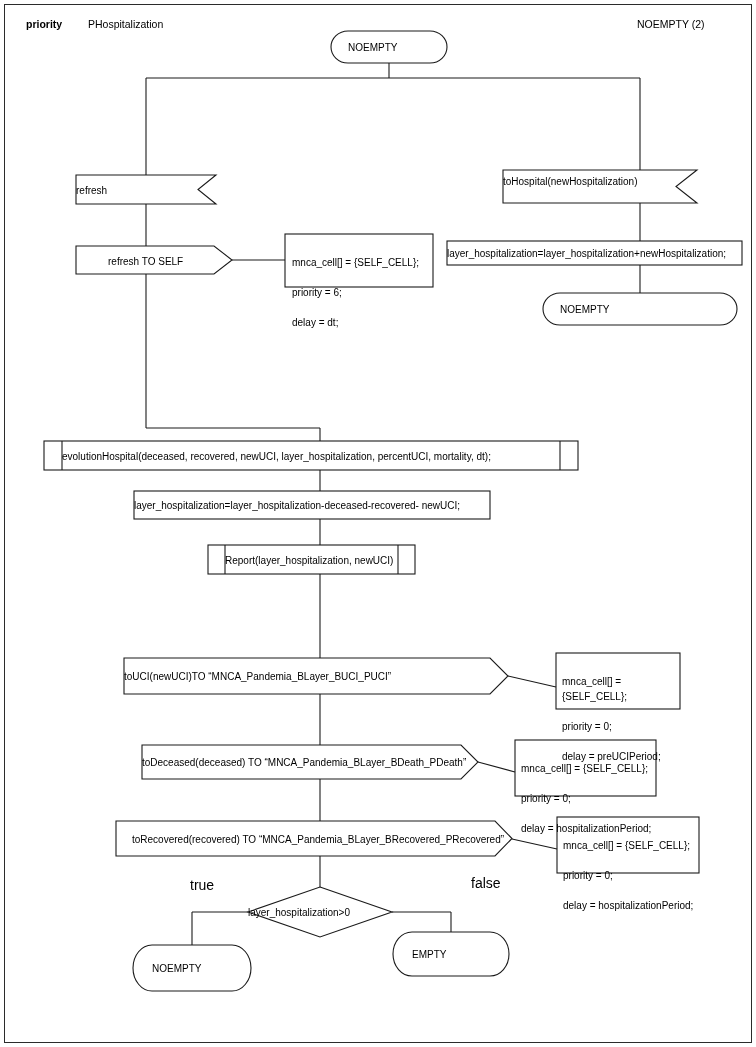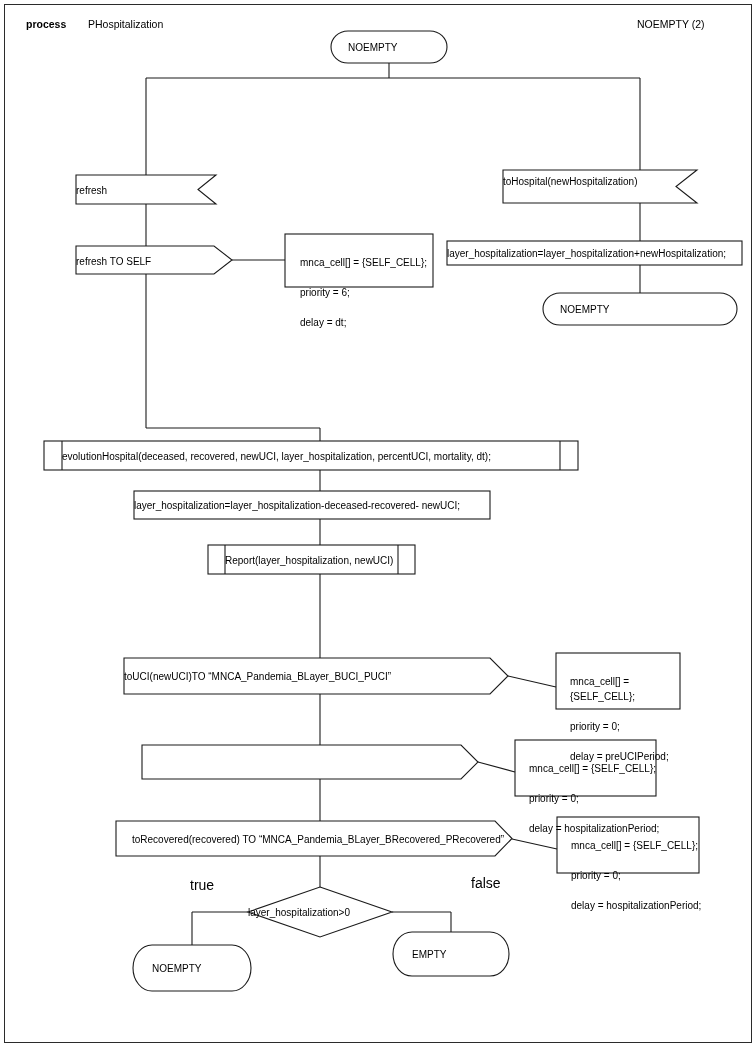--- a/index.html
+++ b/index.html
@@ -48,37 +48,36 @@
     color: #000;
     white-space: nowrap;
     text-align: left;
     line-height: 1.35;
     pointer-events: none;
   }
   .lbl.left {
     text-align: left;
     white-space: pre-line;
     line-height: 1.5;
-    margin-left: 8px;
   }
   .edge-lbl {
     position: absolute;
     font-size: 14px;
     color: #000;
     white-space: nowrap;
   }
 </style>
 </head>
 <body>
 
 <div id="page">
 
   <div id="page-border"></div>
 
-  <div class="hdr bold" style="left:26px; top:18px;">process</div>
+  <div class="hdr bold" style="left:26px; top:18px;">priority</div>
   <div class="hdr" style="left:88px; top:18px;">PHospitalization</div>
   <div class="hdr" style="left:637px; top:18px;">NOEMPTY (2)</div>
 
   <svg id="gfx" viewBox="0 0 756 1047" xmlns="http://www.w3.org/2000/svg">
 
     <g fill="none" stroke="#1a1a1a" stroke-width="1.1" shape-rendering="geometricPrecision">
 
       <line x1="389" y1="63" x2="389" y2="78"></line>
 
       <line x1="146" y1="78" x2="640" y2="78"></line>
@@ -154,21 +153,21 @@
       <path d="M 152 945 h 80 a 19 23 0 0 1 0 46 h -80 a 19 23 0 0 1 0 -46 z"></path>
 
       <path d="M 412 932 h 78 a 19 22 0 0 1 0 44 h -78 a 19 22 0 0 1 0 -44 z"></path>
     </g>
   </svg>
 
   <div class="lbl" style="left:348px; top:41px; width:82px;">NOEMPTY</div>
 
   <div class="lbl" style="left:76px; top:184px; width:122px;">refresh</div>
 
-  <div class="lbl" style="left:76px; top:255px; width:138px;">refresh TO SELF</div>
+  <div class="lbl" style="left:76px; top:255px; width:138px;padding-left:32px;">refresh TO SELF</div>
 
   <div class="lbl left" style="left:292px; top:240px; width:140px;">
     <span>mnca_cell[] = {SELF_CELL};</span><br>
     <span>priority = 6;</span><br>
     <span>delay = dt;</span>
   </div>
 
   <div class="lbl" style="left:503px; top:175px; width:173px;">toHospital(newHospitalization)</div>
 
   <div class="lbl" style="left:447px; top:247px; width:295px;">layer_hospitalization=layer_hospitalization+newHospitalization;</div>
@@ -182,20 +181,21 @@
   <div class="lbl" style="left:225px; top:554px; width:173px;">Report(layer_hospitalization, newUCI)</div>
 
   <div class="lbl" style="left:124px; top:670px; width:366px;">toUCI(newUCI)TO “MNCA_Pandemia_BLayer_BUCI_PUCI”</div>
 
   <div class="lbl left" style="left:562px; top:659px; width:120px;">
     <span>mnca_cell[] = {SELF_CELL};</span><br>
     <span>priority = 0;</span><br>
     <span>delay = preUCIPeriod;</span>
   </div>
 
+  <div class="lbl" style="left:142px; top:756px; width:319px;">toDeceased(deceased) TO “MNCA_Pandemia_BLayer_BDeath_PDeath”</div>
 
   <div class="lbl left" style="left:521px; top:746px; width:136px;">
     <span>mnca_cell[] = {SELF_CELL};</span><br>
     <span>priority = 0;</span><br>
     <span>delay = hospitalizationPeriod;</span>
   </div>
 
   <div class="lbl" style="left:116px; top:833px; width:379px;padding-left:16px;">toRecovered(recovered) TO “MNCA_Pandemia_BLayer_BRecovered_PRecovered”</div>
 
   <div class="lbl left" style="left:563px; top:823px; width:136px;">

